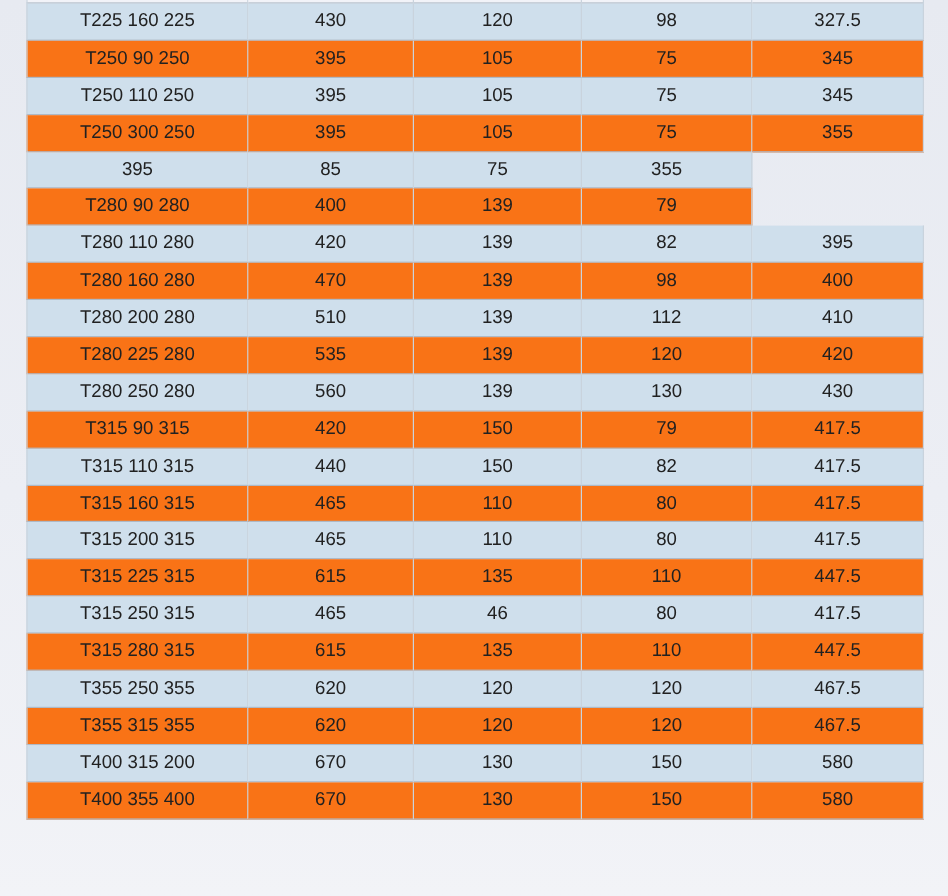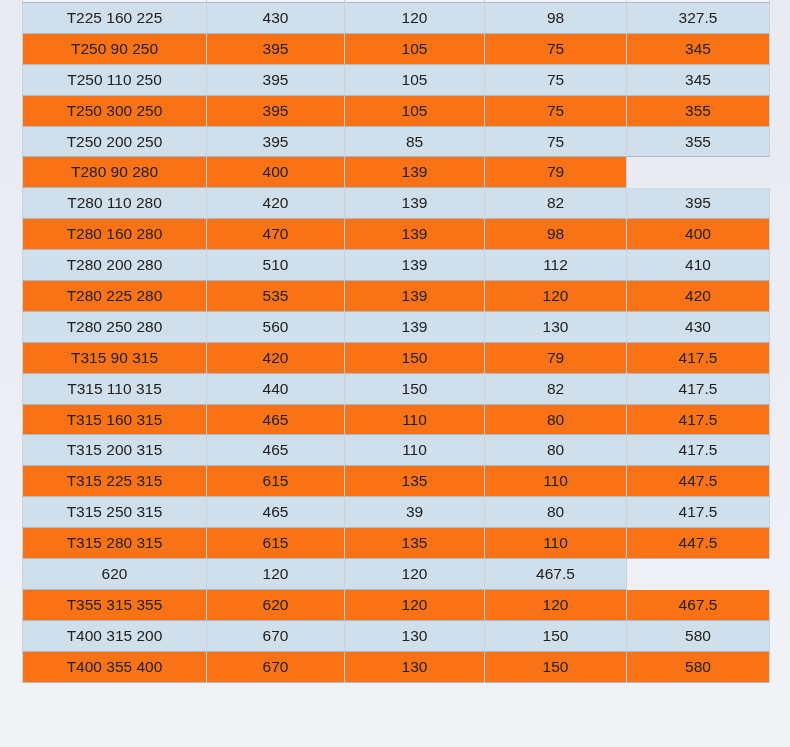--- a/index.html
+++ b/index.html
@@ -86,21 +86,20 @@
         <div class="t-cell">345</div>
       </div>
       <div class="t-row alt-white">
         <div class="t-cell">T250 300 250</div>
         <div class="t-cell">395</div>
         <div class="t-cell">105</div>
         <div class="t-cell">75</div>
         <div class="t-cell">355</div>
       </div>
       <div class="t-row alt-blue">
-        <div class="t-cell">T250 200 250</div>
         <div class="t-cell">395</div>
         <div class="t-cell">85</div>
         <div class="t-cell">75</div>
         <div class="t-cell">355</div>
       </div>
       <div class="t-row alt-white">
         <div class="t-cell">T280 90 280</div>
         <div class="t-cell">400</div>
         <div class="t-cell">139</div>
         <div class="t-cell">79</div>
@@ -171,32 +170,33 @@
       <div class="t-row alt-white">
         <div class="t-cell">T315 225 315</div>
         <div class="t-cell">615</div>
         <div class="t-cell">135</div>
         <div class="t-cell">110</div>
         <div class="t-cell">447.5</div>
       </div>
       <div class="t-row alt-blue">
         <div class="t-cell">T315 250 315</div>
         <div class="t-cell">465</div>
-        <div class="t-cell">39</div>
+        <div class="t-cell">46</div>
         <div class="t-cell">80</div>
         <div class="t-cell">417.5</div>
       </div>
       <div class="t-row alt-white">
         <div class="t-cell">T315 280 315</div>
         <div class="t-cell">615</div>
         <div class="t-cell">135</div>
         <div class="t-cell">110</div>
         <div class="t-cell">447.5</div>
       </div>
       <div class="t-row alt-blue">
+        <div class="t-cell">T355 250 355</div>
         <div class="t-cell">620</div>
         <div class="t-cell">120</div>
         <div class="t-cell">120</div>
         <div class="t-cell">467.5</div>
       </div>
       <div class="t-row alt-white">
         <div class="t-cell">T355 315 355</div>
         <div class="t-cell">620</div>
         <div class="t-cell">120</div>
         <div class="t-cell">120</div>

